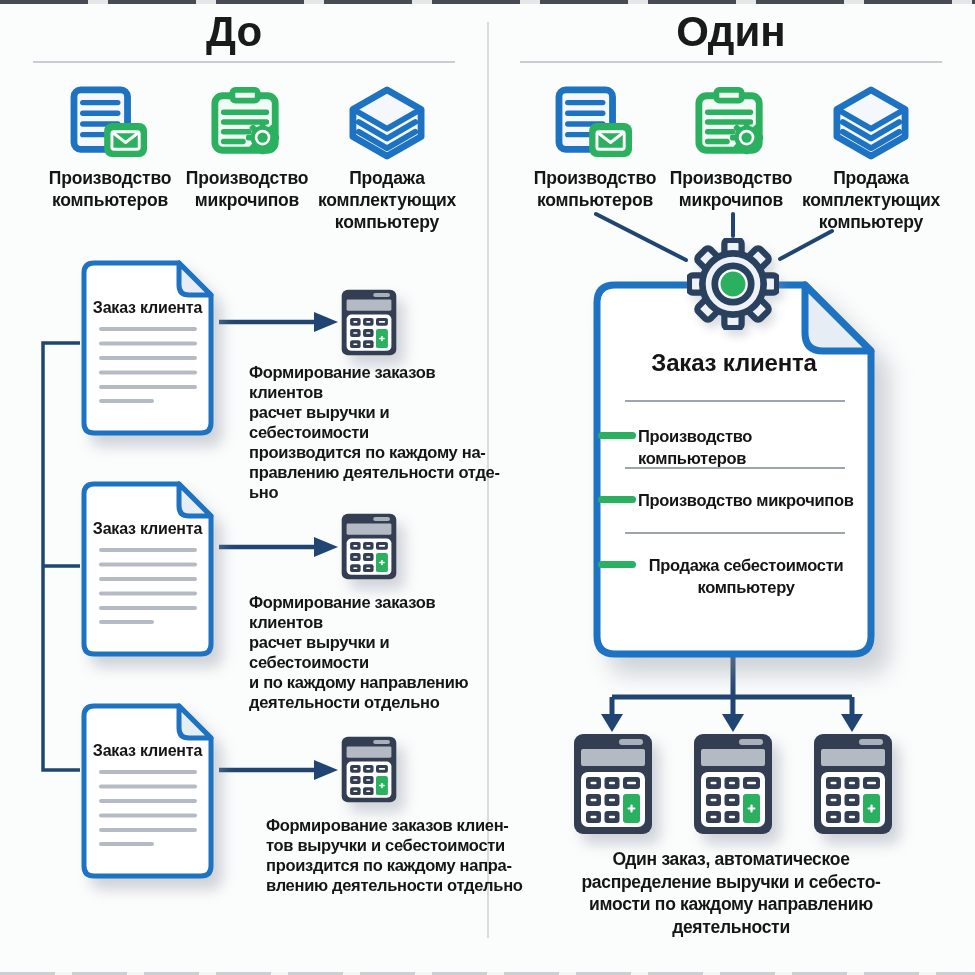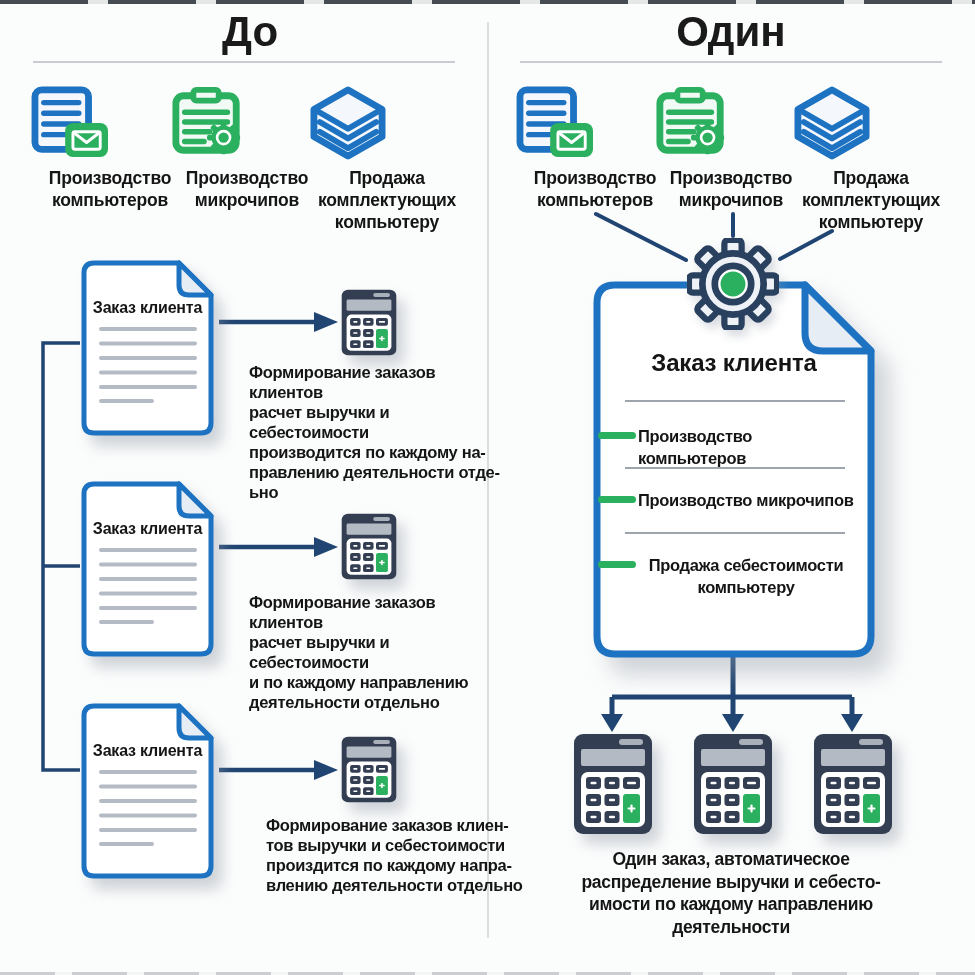--- a/index.html
+++ b/index.html
@@ -11,21 +11,21 @@
   }
   .abs{position:absolute;}
   
   .edge-top{top:0;left:0;width:975px;height:4px;
     background:repeating-linear-gradient(90deg,#262c35 0 88px,rgba(38,44,53,.12) 88px 108px);opacity:.85;}
   .edge-bottom{bottom:0;left:0;width:975px;height:3px;
     background:repeating-linear-gradient(90deg,rgba(95,100,108,.55) 0 55px,rgba(95,100,108,.08) 55px 72px);opacity:.55;}
   .divider{left:487px;top:22px;width:2px;height:916px;background:#dadcde;}
   .col-header{top:8px;width:220px;text-align:center;font-size:42px;font-weight:bold;color:#1a1a1a;}
   .header-rule{top:61px;height:2px;background:#c9cdd1;}
-  .icon-group{width:160px;display:flex;flex-direction:column;z-index:2;}
+  .icon-group{width:160px;display:flex;flex-direction:column;align-items:center;z-index:2;}
   .icon-group svg{width:82px;height:74px;display:block;}
   .icon-label{margin-top:7px;font-size:17.5px;line-height:22px;font-weight:bold;text-align:center;
     white-space:pre-line;letter-spacing:-0.2px;}
   .connectors{left:0;top:0;z-index:1;pointer-events:none;}
   .doc-card{z-index:2;}
   .doc-card > svg{display:block;filter:drop-shadow(9px 11px 7px rgba(145,155,168,.42));}
   .doc-title{position:absolute;top:40px;left:0;width:100%;text-align:center;
     font-size:16px;font-weight:bold;letter-spacing:-0.2px;}
   .note{font-size:16.5px;line-height:20px;font-weight:bold;white-space:pre-line;
     letter-spacing:-0.3px;z-index:2;margin-left:16px;}
@@ -187,21 +187,21 @@
       <polygon points="722,714 744,714 733,732" fill="#214572" stroke="none"></polygon>
       <polygon points="841,714 863,714 852,732" fill="#214572" stroke="none"></polygon>
     </g>
   </g>
 </svg>
 
 <div class="abs edge-top"></div>
 <div class="abs edge-bottom"></div>
 <div class="abs divider"></div>
 
-<div class="abs col-header" style="left:140px;">До</div>
+<div class="abs col-header" style="left:124px;">До</div>
 <div class="abs header-rule" style="left:33px;width:422px;"></div>
 <div class="abs col-header" style="left:621px;">Один</div>
 <div class="abs header-rule" style="left:520px;width:422px;"></div>
 
 <div class="abs icon-group" style="left:30px;top:86px;">
   <svg viewBox="0 0 84 76">
       <use href="#sym-doc-env"></use>
     </svg>
   <div class="icon-label">Производство
 компьютеров</div>

